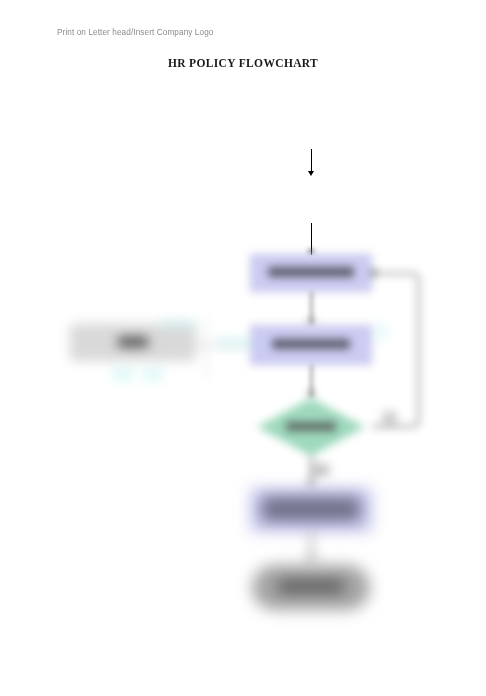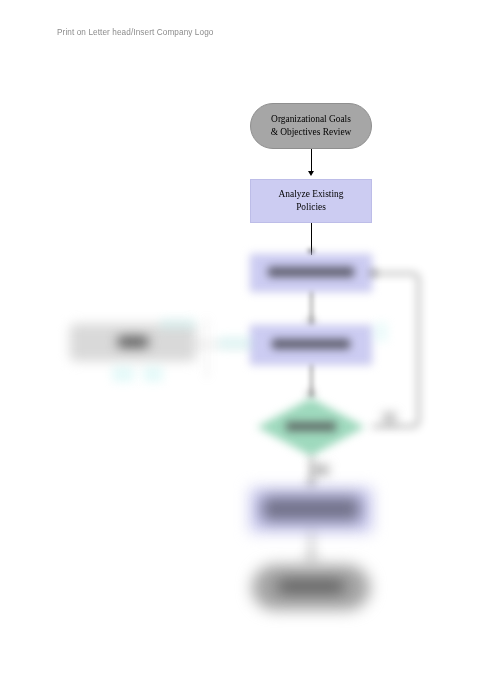--- a/index.html
+++ b/index.html
@@ -148,29 +148,26 @@
   .blur-4 { filter: blur(7.5px); }
   .blur-faint { filter: blur(5px); opacity: .35; }
 </style>
 </head>
 <body>
 
 <div class="page">
 
   <div class="letterhead-note">Print on Letter head/Insert Company Logo</div>
 
-
-  <div class="node terminator" style="left:250px; top:103px; width:122px; height:46px;">Organizational  Goals
-&amp; Objectives Review</div>
+  <div class="doc-title">HR POLICY FLOWCHART</div>
+
 
   <div class="conn conn-v" style="left:310.5px; top:149px; height:24px;"></div>
   <div class="arrowhead" style="left:307.5px; top:171px;"></div>
 
-  <div class="node process" style="left:250px; top:179px; width:122px; height:44px;">Analyze Existing
-Policies</div>
 
   <div class="conn conn-v" style="left:310.5px; top:223px; height:32px;"></div>
   <div class="arrowhead blur-1" style="left:307.5px; top:250px;"></div>
 
   <div class="node process blur-2" style="left:250px; top:254px; width:122px; height:38px;"></div>
   <div class="blur-2" style="position:absolute; left:268px; top:267px; width:86px; height:10px; background:#5c5c6b; border-radius:2px;"></div>
 
   <div class="conn conn-v blur-1" style="left:310.5px; top:292px; height:34px;"></div>
   <div class="arrowhead blur-2" style="left:307.5px; top:320px;"></div>
 

